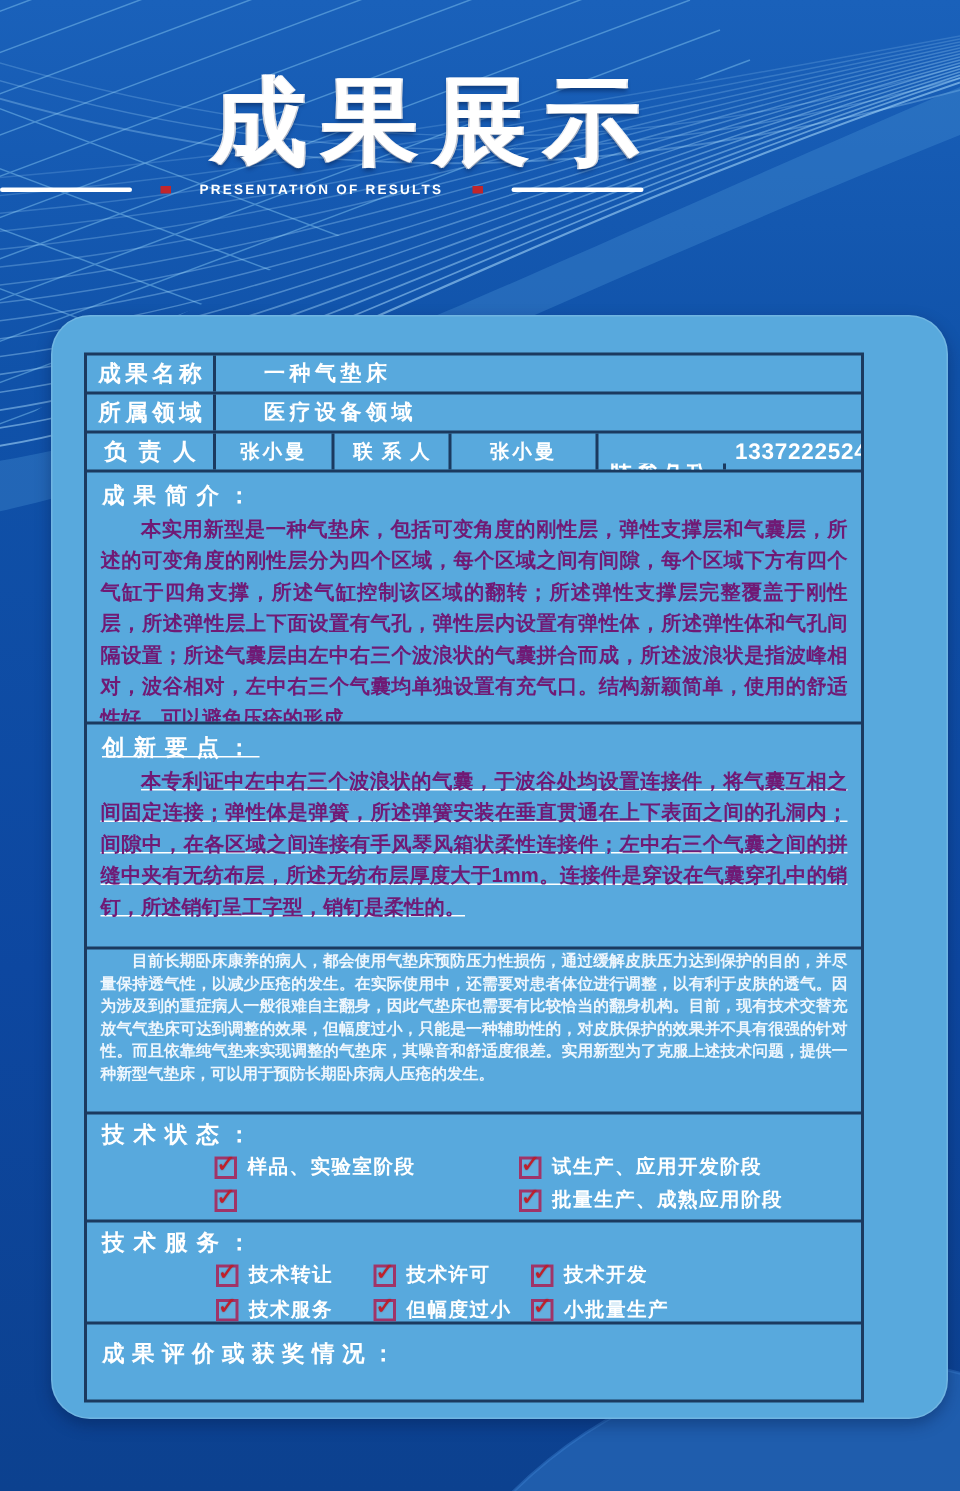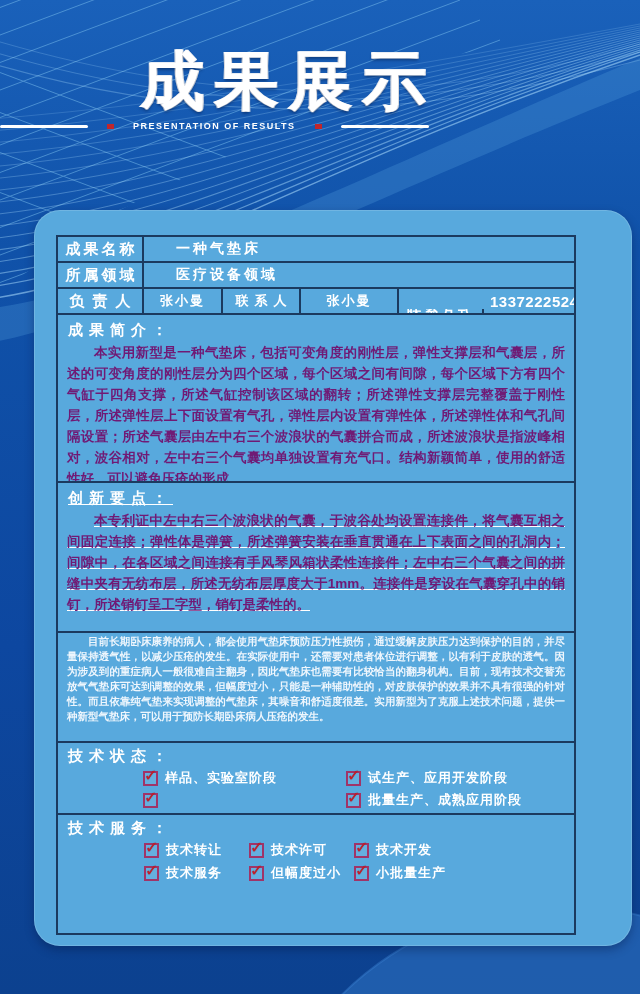--- a/index.html
+++ b/index.html
@@ -248,15 +248,18 @@
         </div>
         <div class="opt">
           <span class="cb">
               <span class="tick">✓</span>
             </span>
           <span>小批量生产</span>
         </div>
       </div>
     </div>
 
+    <div class="section">
+      <div class="sec-head" style="padding-top:10px;letter-spacing:5px;">成果评价或获奖情况：</div>
+    </div>
 
   </div>
 </div>
 
 </body></html>

